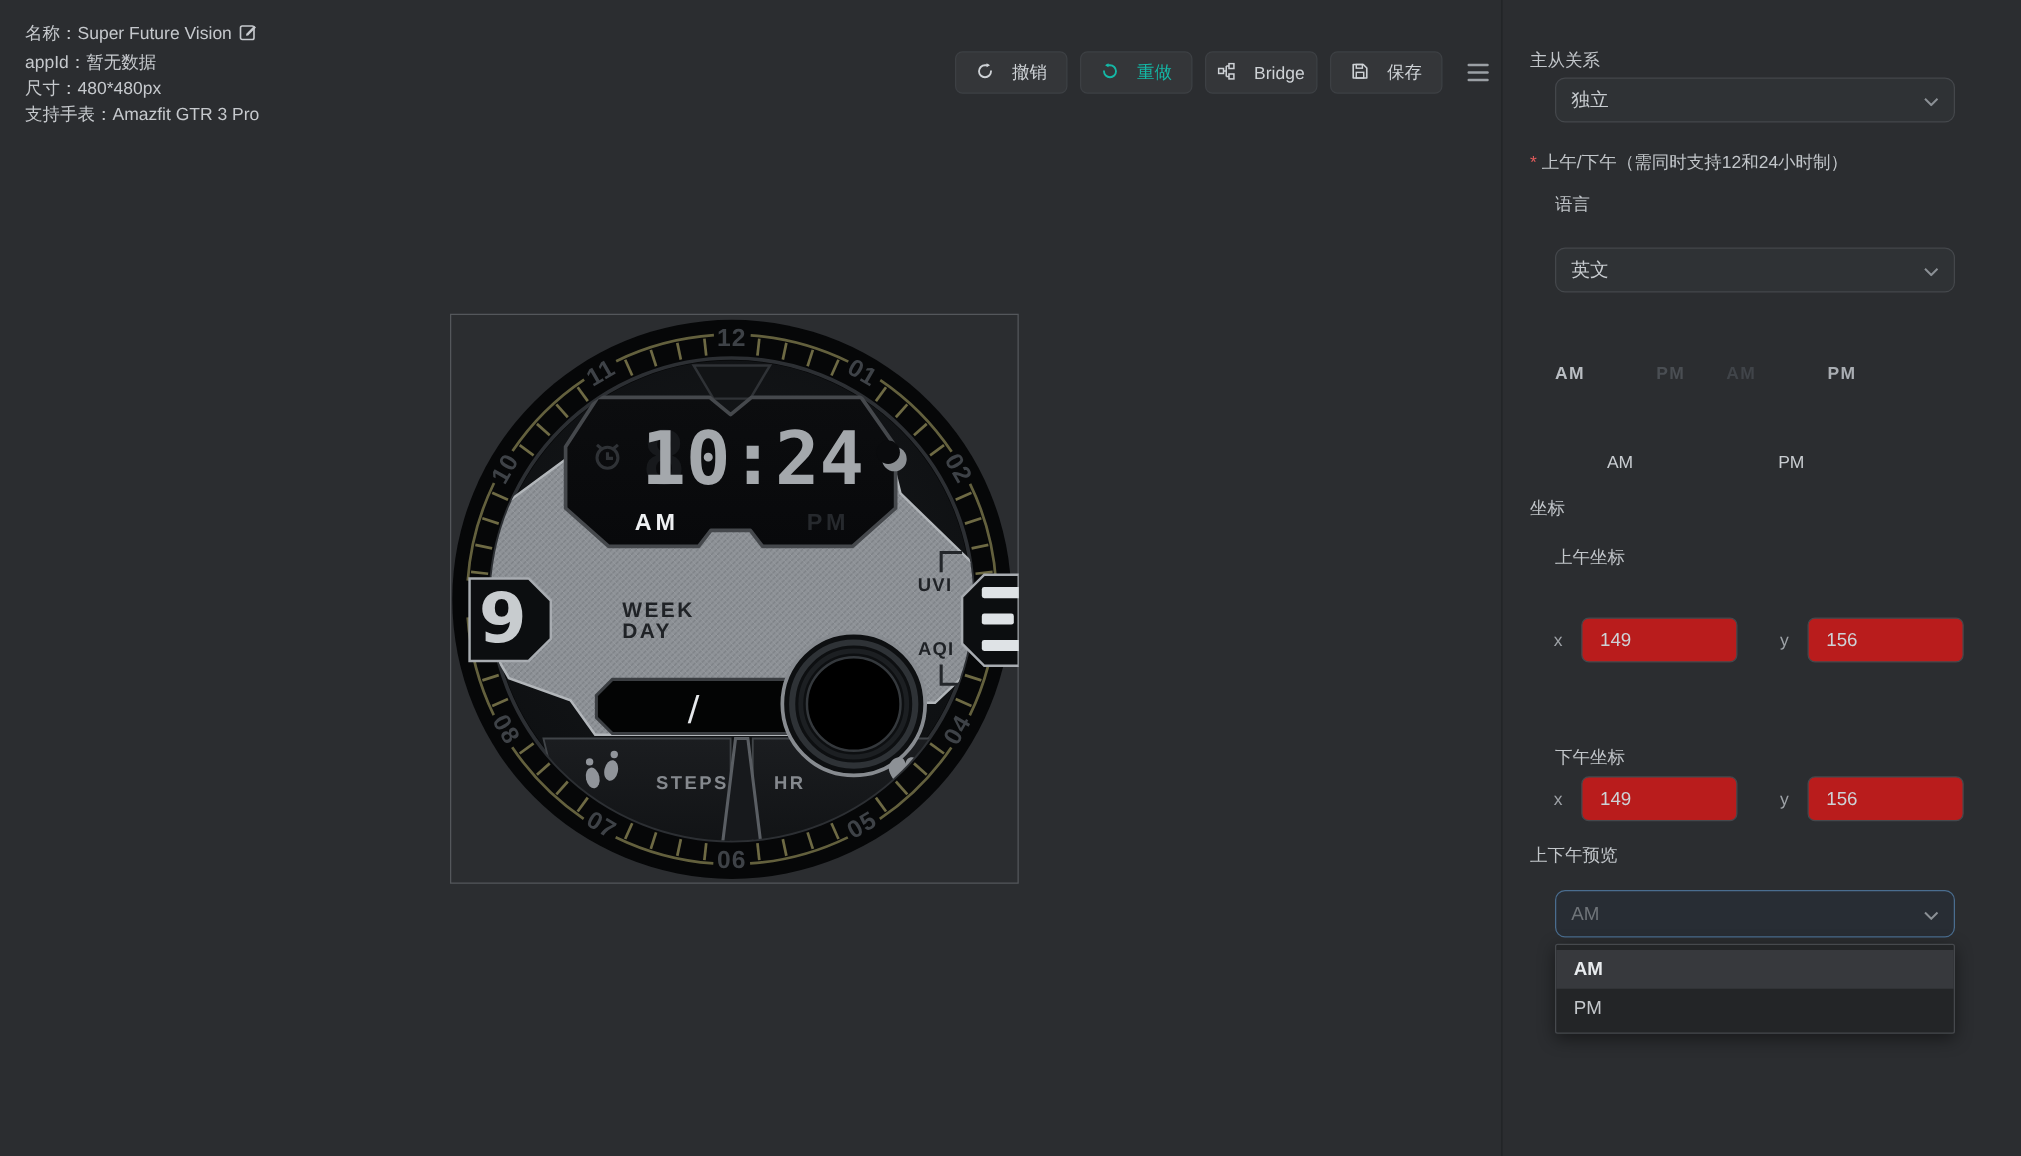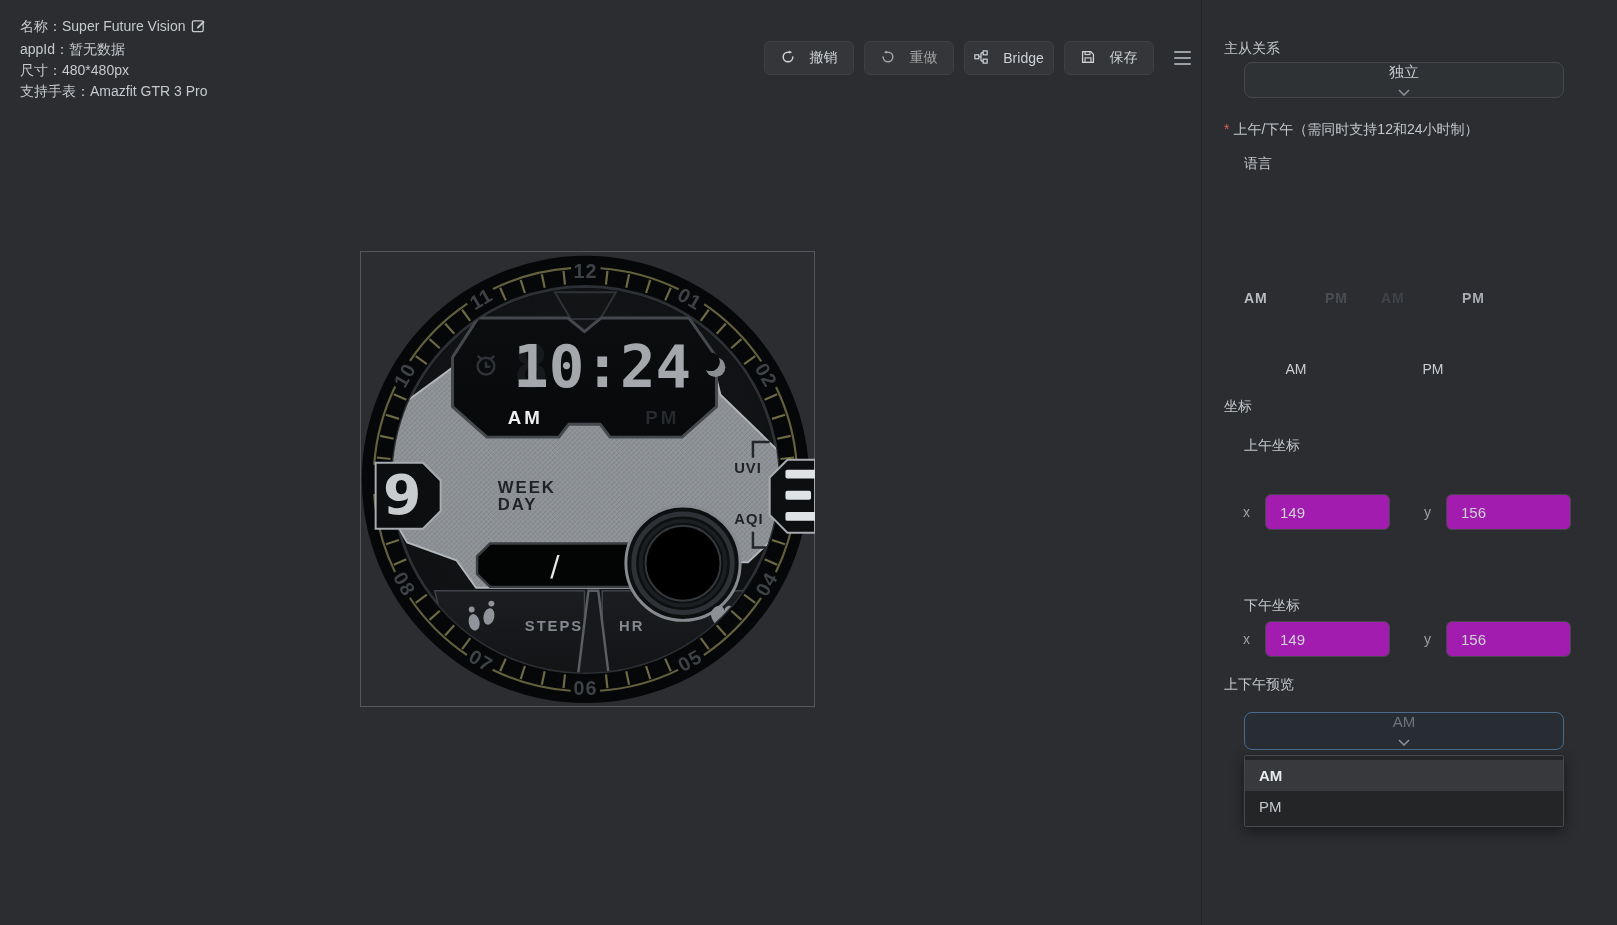--- a/index.html
+++ b/index.html
@@ -16,21 +16,21 @@
   .meta-label { color:#c6c9cd; }
   .meta-value { color:#c6c9cd; }
   .edit-ic { display:inline-block; vertical-align:-2px; margin-left:6px; }
   
   .toolbar { position:absolute; left:764px; top:41px; display:flex; gap:10px; align-items:center; }
   .tbtn {
     height:34px; width:90px; display:flex; align-items:center; justify-content:center; gap:15px;
     background:#343639; border:1px solid #3d4044; border-radius:6px;
     color:#ced2d6; font-size:14px; cursor:pointer; font-family:inherit;
   }
-  .tbtn.disabled { color:#a3a3a3;text-align:center; }
+  .tbtn.disabled { color:#14b8a6;text-align:center; }
   .tbtn svg { flex:0 0 auto; }
   .hamburger { margin-left:8px; display:flex; flex-direction:column; gap:4px; cursor:pointer; padding:4px 2px; }
   .hamburger span { display:block; width:17px; height:2px; background:#9ba0a5; border-radius:1px; }
   
   .canvas {
     position:absolute; left:360px; top:251px; width:455px; height:456px;
     border:1px solid #54575b;
   }
   .canvas svg { position:absolute; left:-9px; top:-5px; width:463px; height:463px; overflow:hidden; }
   .bezel-num { font-family:"Liberation Sans","DejaVu Sans",sans-serif; font-size:20px; font-weight:bold; fill:#3e4247; letter-spacing:1px; }
@@ -45,33 +45,33 @@
   .sidebar {
     position:absolute; left:1201px; top:0; width:416px; height:925px;
     border-left:1px solid #212325; background:#2b2d30;
   }
   .sb-abs { position:absolute; }
   .sb-label { font-size:14px; color:#c2c6ca; }
   .req-star { color:#e05b5b; margin-right:4px; }
   .select {
     position:absolute; width:320px; height:36px; background:#2f3235;
     border:1px solid #44474b; border-radius:8px; display:flex; align-items:center;
-    padding:0 12px; font-size:15px; color:#c8ccd0; cursor:pointer;flex-direction:column;
+    padding:0 12px; font-size:15px; color:#c8ccd0; cursor:pointer;
   }
   .select .sel-text { flex:1; }
   .select.focused { border-color:#4a6d8f; background:#282d34; }
   .select.focused .sel-text { color:#6f7479; }
   .thumb { position:absolute; width:104px; display:flex; justify-content:space-between; font-size:14px; font-weight:bold; letter-spacing:1px; cursor:pointer; }
   .thumb .t-am-on { color:#b9bdc2; } .thumb .t-pm-off { color:#4a4e53; }
   .thumb .t-am-off { color:#404449; } .thumb .t-pm-on { color:#a9adb2; }
   .caption { position:absolute; width:104px; text-align:center; font-size:14px; color:#c9cdd1; }
   .coord-row { position:absolute; height:36px; display:flex; align-items:center; }
   .coord-label { font-size:14px; color:#9da1a6; margin-right:15px; }
   .num-input {
-    width:125px; height:36px; background:#a21caf; border:1px solid #45484c; border-radius:6px;
+    width:125px; height:36px; background:#b91c1c; border:1px solid #45484c; border-radius:6px;
     color:#ced2d6; font-size:15px; padding:0 14px; font-family:inherit; outline:none;
   }
   .dropdown {
     position:absolute; left:42px; top:755px; width:320px;
     background:#232527; border:1px solid #46494d; border-radius:2px;
     padding:4px 0; box-shadow:0 4px 14px rgba(0,0,0,.45); z-index:5;
   }
   .dd-item { height:31px; line-height:31px; padding:0 14px; font-size:15px; color:#c3c7cb; cursor:pointer; }
   .dd-item.active { background:#37393d; color:#e8ebee; font-weight:bold; }
 </style>
@@ -306,20 +306,26 @@
       <span><svg width="12" height="7" viewBox="0 0 12 7">
             <polyline points="1,1 6,6 11,1" fill="none" stroke="#8b9095" stroke-width="1.6"></polyline>
           </svg></span>
     </div>
 
     <div class="sb-abs sb-label" style="left:22px; top:121px;">
       <span class="req-star">*</span><span>上午/下午（需同时支持12和24小时制）</span>
     </div>
 
     <div class="sb-abs sb-label" style="left:42px; top:155px;">语言</div>
+    <div class="select" style="left:42px; top:198px;">
+      <span class="sel-text">英文</span>
+      <span><svg width="12" height="7" viewBox="0 0 12 7">
+            <polyline points="1,1 6,6 11,1" fill="none" stroke="#8b9095" stroke-width="1.6"></polyline>
+          </svg></span>
+    </div>
 
     <div class="thumb" style="left:42px; top:290px;">
       <span class="t-am-on">AM</span>
       <span class="t-pm-off">PM</span>
     </div>
     <div class="thumb" style="left:179px; top:290px;">
       <span class="t-am-off">AM</span>
       <span class="t-pm-on">PM</span>
     </div>
     <div class="caption" style="left:42px; top:361px;">AM</div>

